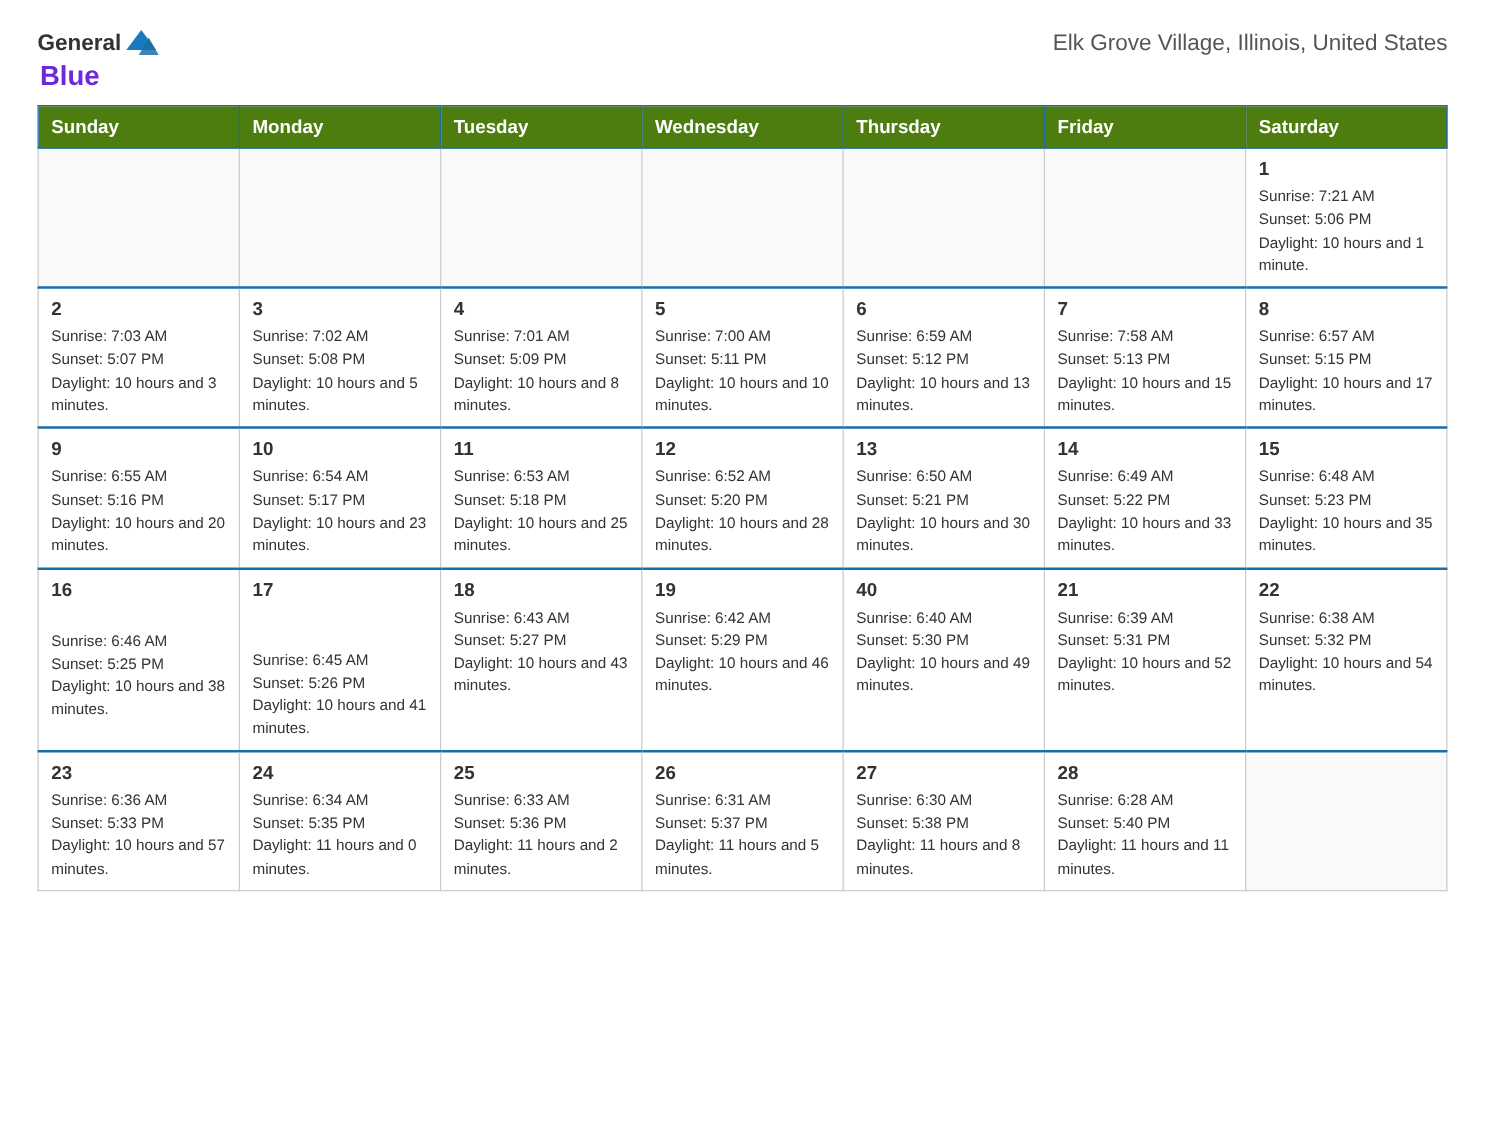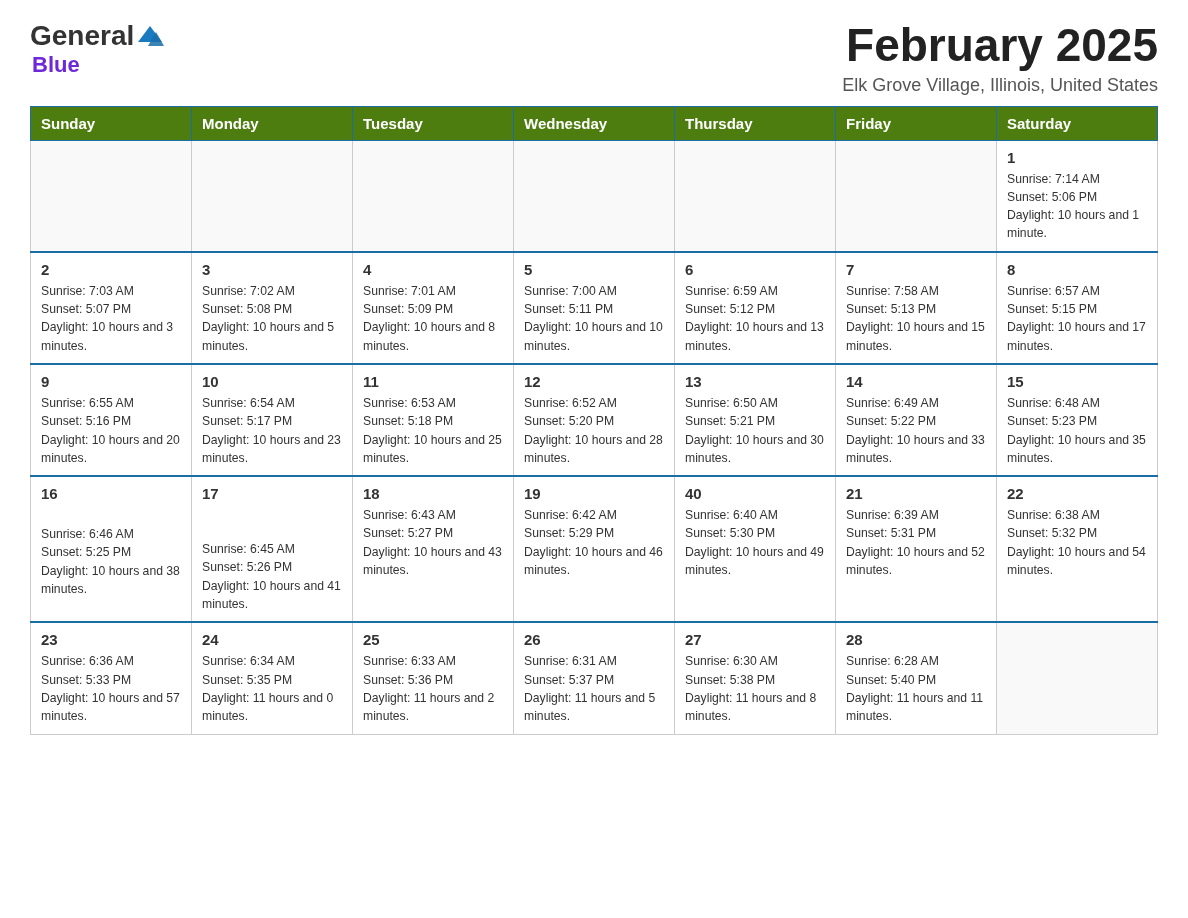--- a/index.html
+++ b/index.html
@@ -10,21 +10,21 @@
       width: 1188px;
       min-height: 918px;
     }
     .header-area {
       display: flex;
       justify-content: space-between;
       align-items: flex-start;
       margin-bottom: 10px;
     }
     .logo-text-general {
-      font-size: 28px;
+      font-size: 18px;
       font-weight: bold;
       color: #333;
     }
     .logo-text-blue {
       font-size: 22px;
       font-weight: bold;
       color: #6d28d9;
     }
     .logo-icon {
       width: 28px;
@@ -104,21 +104,20 @@
     <div class="logo-top">
       <span class="logo-text-general">General</span>
       <svg class="logo-icon" viewBox="0 0 28 28">
         <polygon points="14,4 26,20 2,20" fill="#1a7abf"></polygon>
         <polygon points="20,10 28,24 12,24" fill="#1a6ea8" opacity="0.85"></polygon>
       </svg>
     </div>
     <span class="logo-text-blue" style="margin-left:2px;">Blue</span>
   </div>
   <div class="title-area">
-    <div class="month-title">February 2025</div>
     <div class="location-title">Elk Grove Village, Illinois, United States</div>
   </div>
 </div>
 
 <table class="calendar">
   <thead>
     <tr>
 
     <th>Sunday</th>
         <th>Monday</th>
@@ -132,21 +131,21 @@
   <tbody id="calendar-body">
   <tr>
         <td class="empty"></td>
         <td class="empty"></td>
         <td class="empty"></td>
         <td class="empty"></td>
         <td class="empty"></td>
         <td class="empty"></td>
         <td>
           <span class="day-number">1</span>
-          <div class="day-info" style="white-space: pre-line;">Sunrise: 7:14 AM
+          <div class="day-info" style="white-space: pre-line;">Sunrise: 7:21 AM
 Sunset: 5:06 PM
 Daylight: 10 hours and 1 minute.</div>
         </td>
       </tr>
       <tr class="row-divider">
         <td>
           <span class="day-number">2</span>
           <div class="day-info" style="white-space: pre-line;">Sunrise: 7:03 AM
 Sunset: 5:07 PM
 Daylight: 10 hours and 3 minutes.</div>

